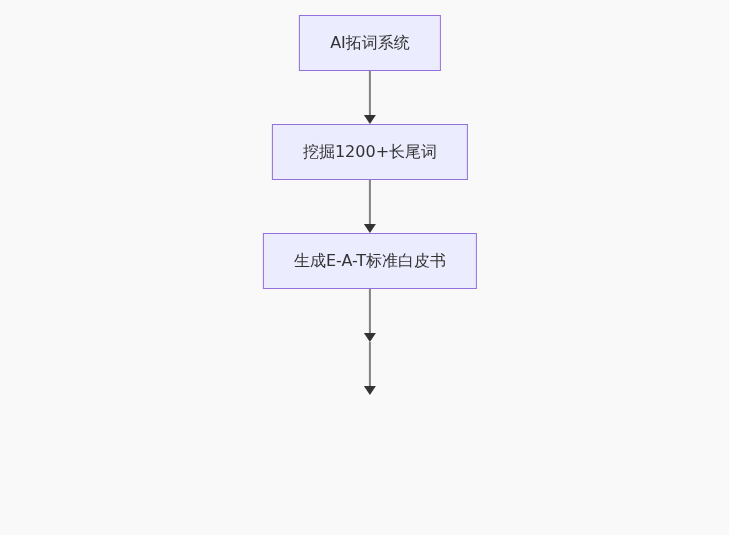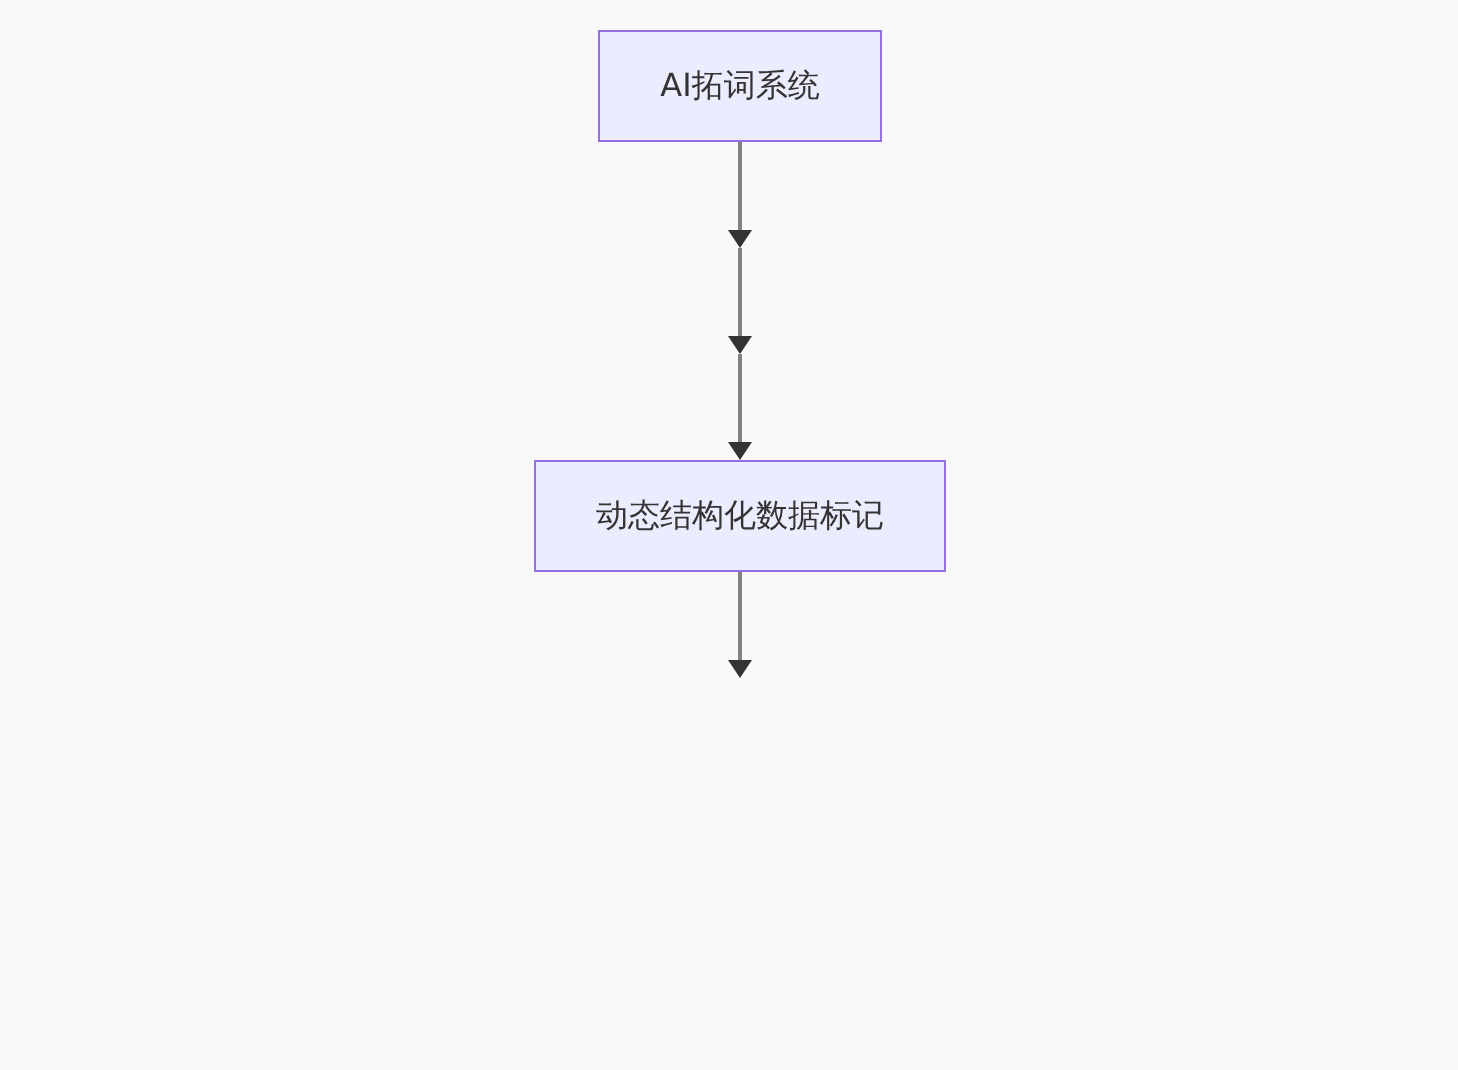--- a/index.html
+++ b/index.html
@@ -68,35 +68,38 @@
 
   <div class="node">
     <span>AI拓词系统</span>
   </div>
 
   <div class="arrow">
     <div class="line"></div>
     <div class="head"></div>
   </div>
 
+  <div class="node">
+    <span>挖掘1200+长尾词</span>
+  </div>
+
+  <div class="arrow">
+    <div class="line"></div>
+    <div class="head"></div>
+  </div>
+
+  <div class="node">
+    <span>生成E-A-T标准白皮书</span>
+  </div>
 
   <div class="arrow">
     <div class="line"></div>
     <div class="head"></div>
   </div>
 
 
   <div class="arrow">
     <div class="line"></div>
     <div class="head"></div>
   </div>
 
-  <div class="node">
-    <span>动态结构化数据标记</span>
-  </div>
-
-  <div class="arrow">
-    <div class="line"></div>
-    <div class="head"></div>
-  </div>
-
 
 </div>
 
 </body></html>

